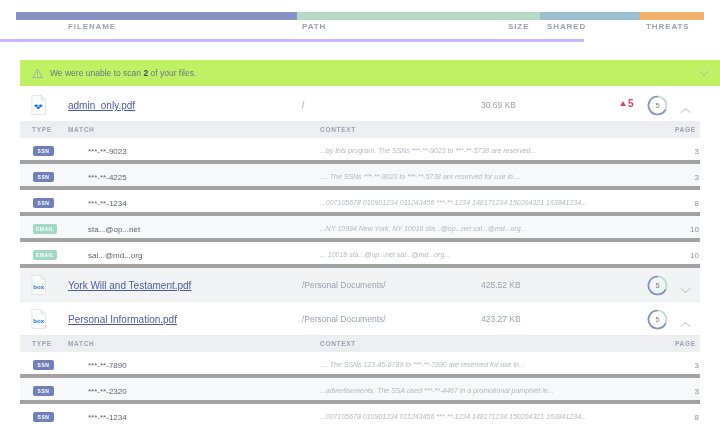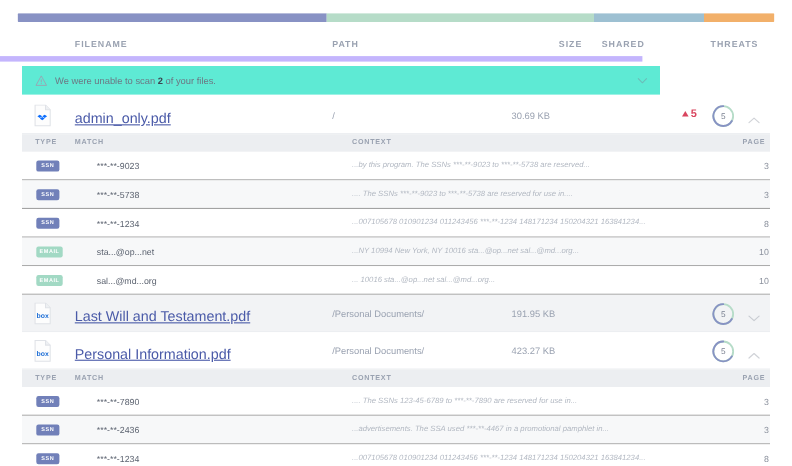--- a/index.html
+++ b/index.html
@@ -24,23 +24,23 @@
     width: 688px; height: 8px;
     display: flex;
     border-radius: 1px;
     overflow: hidden;
   }
   .progressbar .seg { height: 100%; }
 
   
   .col-header {
     position: absolute;
-    left: 0; top: 34px;
+    left: 0; top: 20px;
     width: 584px; height: 22px;
-    border-bottom: 5px solid #c4b5fd;
+    border-bottom: 3px solid #c4b5fd;
   }
   .col-header .ch {
     position: absolute;
     top: 2px;
     font-size: 8px;
     letter-spacing: 0.9px;
     font-weight: 700;
     color: #9aa2b1;
     text-transform: uppercase;
     white-space: nowrap;
@@ -48,22 +48,22 @@
   .ch-filename { left: 68px; }
   .ch-path     { left: 302px; }
   .ch-size     { left: 481px; margin-left: 27px; }
   .ch-shared   { left: 528px; margin-left: 19px; }
   .ch-threats  { left: 646px; }
 
   
   .banner {
     position: absolute;
     left: 20px; top: 60px;
-    width: 580px; height: 26px;
-    background: #5eead4;
+    width: 700px; height: 26px;
+    background: #bef264;
     display: flex;
     align-items: center;
     padding: 0 10px 0 12px;
     text-align: right;
   }
   .banner .warn-ico {
     width: 11px; height: 11px;
     margin-right: 7px;
     flex: 0 0 auto;
     display: block;
@@ -91,35 +91,35 @@
   .file-row.shaded { background: #f2f3f5; }
 
   .fi-icon {
     position: absolute;
     left: 10px; top: 7px;
     width: 18px; height: 21px;
   }
   .fi-name {
     position: absolute;
     left: 48px; top: 12px;
-    font-size: 13px;
+    font-size: 10px;
     color: #4a5aa8;
     text-decoration: underline;
     white-space: nowrap;
   }
   .fi-path {
     position: absolute;
     left: 282px; top: 12px;
     font-size: 8.5px;
     color: #9aa2b1;
     white-space: nowrap;
   }
   .fi-size {
     position: absolute;
-    left: 445px; top: 12px;
+    left: 461px; top: 12px;
     font-size: 8.5px;
     color: #9aa2b1;
     white-space: nowrap;
   }
   .fi-unscanned {
     position: absolute;
     left: 600px; top: 10px;
     display: flex; align-items: center;
     color: #d9455f;
     font-size: 10px;
@@ -174,21 +174,21 @@
   .sh-match   { left: 48px; }
   .sh-context { left: 300px; }
   .sh-page    { left: 655px; }
 
   
   .detail-row {
     position: absolute;
     left: 20px;
     width: 680px; height: 26px;
     background: #ffffff;
-    border-bottom: 1px solid #a3a3a3;
+    border-bottom: 4px solid #a3a3a3;
   }
   .detail-row.shaded { background: #f7f8f9; }
 
   .dr-badge {
     position: absolute;
     left: 13px; top: 8px;
     height: 10px;
     min-width: 21px;
     border-radius: 2px;
     color: #ffffff;
@@ -293,21 +293,21 @@
         <div class="sh sh-page">PAGE</div>
       </div>
       <div class="detail-row" style="top: 138px;">
         <div class="dr-badge ssn">SSN</div>
         <div class="dr-match">***-**-9023</div>
         <div class="dr-context">...by this program. The SSNs ***-**-9023 to ***-**-5738 are reserved...</div>
         <div class="dr-page">3</div>
       </div>
       <div class="detail-row shaded" style="top: 164px;">
         <div class="dr-badge ssn">SSN</div>
-        <div class="dr-match">***-**-5738</div>
+        <div class="dr-match">***-**-4225</div>
         <div class="dr-context">.... The SSNs ***-**-9023 to ***-**-5738 are reserved for use in....</div>
         <div class="dr-page">3</div>
       </div>
       <div class="detail-row" style="top: 190px;">
         <div class="dr-badge ssn">SSN</div>
         <div class="dr-match">***-**-1234</div>
         <div class="dr-context">...007105678 010901234 011243456 ***-**-1234 148171234 150204321 163841234...</div>
         <div class="dr-page">8</div>
       </div>
       <div class="detail-row shaded" style="top: 216px; text-decoration: underline;">
@@ -321,23 +321,23 @@
         <div class="dr-match">sal...@md...org</div>
         <div class="dr-context">... 10016 sta...@op...net sal...@md...org...</div>
         <div class="dr-page">10</div>
       </div>
       <div class="file-row shaded" style="top: 268px;">
         <div class="fi-icon"><svg viewBox="0 0 19 22">
             <path d="M2 0.5 H12 L16.5 5 V20.5 H2 Z" fill="#fdfdfd" stroke="#dfe2e7" stroke-width="1"></path>
             <path d="M12 0.5 V5 H16.5" fill="#eef0f3" stroke="#dfe2e7" stroke-width="1"></path>
             <text x="9.3" y="15" font-family="Liberation Sans, sans-serif" font-size="6.6" font-weight="700" fill="#1f6fd6" text-anchor="middle">box</text>
           </svg></div>
-        <a class="fi-name">Last Will and Testament.pdf</a>
+        <a class="fi-name">York Will and Testament.pdf</a>
         <div class="fi-path">/Personal Documents/</div>
-        <div class="fi-size">191.95 KB</div>
+        <div class="fi-size">425.52 KB</div>
         <div class="fi-ring"><svg viewBox="0 0 21 21">
             <circle cx="10.5" cy="10.5" r="9" fill="none" stroke="#b6dcc8" stroke-width="1.7"></circle>
             <path d="M10.5 1.5 A9 9 0 1 0 18.3 15" fill="none" stroke="#8892c4" stroke-width="1.7" stroke-linecap="round"></path>
           </svg><div class="rnum">5</div></div>
         <div class="fi-chev"><svg viewBox="0 0 12 8">
             <path d="M1 1.5 L6 6 L11 1.5" fill="none" stroke="#8b919d" stroke-width="1.2" stroke-linecap="round" stroke-linejoin="round"></path>
           </svg></div>
       </div>
       <div class="file-row" style="top: 302px;">
         <div class="fi-icon"><svg viewBox="0 0 19 22">
@@ -363,21 +363,21 @@
         <div class="sh sh-page">PAGE</div>
       </div>
       <div class="detail-row" style="top: 352px;">
         <div class="dr-badge ssn">SSN</div>
         <div class="dr-match">***-**-7890</div>
         <div class="dr-context">.... The SSNs 123-45-6789 to ***-**-7890 are reserved for use in...</div>
         <div class="dr-page">3</div>
       </div>
       <div class="detail-row shaded" style="top: 378px;">
         <div class="dr-badge ssn">SSN</div>
-        <div class="dr-match">***-**-2436</div>
+        <div class="dr-match">***-**-2320</div>
         <div class="dr-context">...advertisements. The SSA used ***-**-4467 in a promotional pamphlet in...</div>
         <div class="dr-page">3</div>
       </div>
       <div class="detail-row" style="top: 404px;">
         <div class="dr-badge ssn">SSN</div>
         <div class="dr-match">***-**-1234</div>
         <div class="dr-context">...007105678 010901234 011243456 ***-**-1234 148171234 150204321 163841234...</div>
         <div class="dr-page">8</div>
       </div>
     </div>

